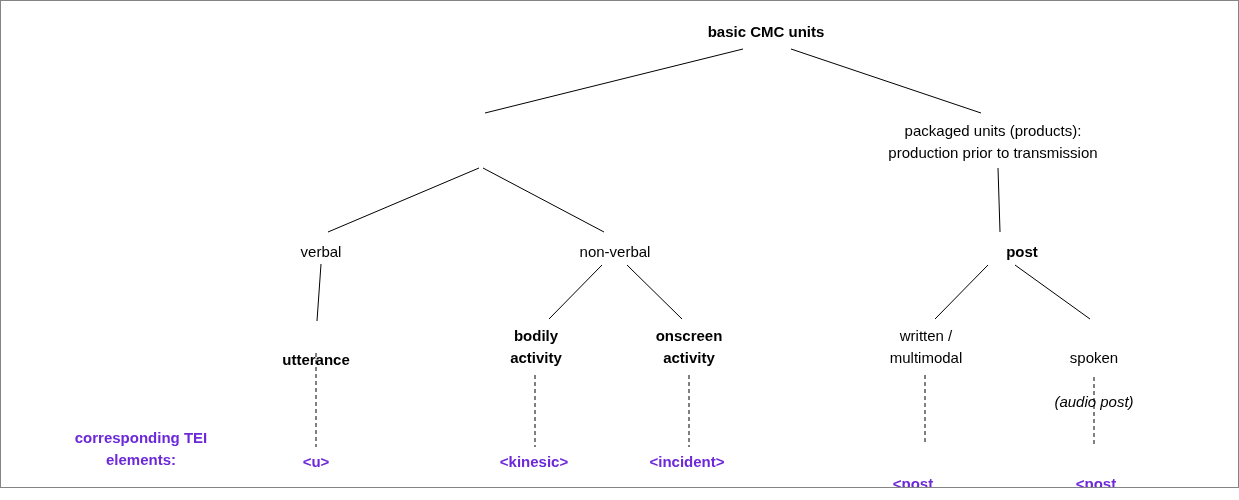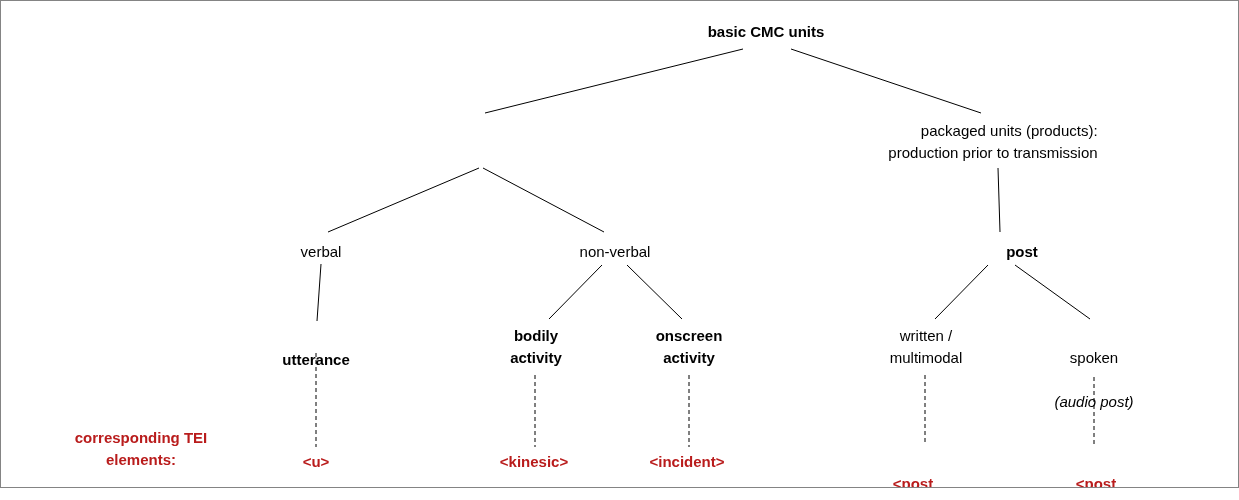--- a/index.html
+++ b/index.html
@@ -29,21 +29,21 @@
     position: absolute;
     transform: translateX(-50%);
     text-align: center;
     white-space: pre-line;
     font-size: 15px;
     line-height: 22px;
     color: #000000;
   }
   .bold { font-weight: bold; }
   .italic { font-style: italic; }
-  .blue { color: #b91c1c; }
+  .blue { color: #6d28d9; }
   .node .line { display: block; }
 </style>
 </head>
 <body>
 
 <div class="canvas">
 
   <svg class="edges" viewBox="0 0 1239 500" xmlns="http://www.w3.org/2000/svg">
 
     <line x1="742" y1="48" x2="484" y2="112" stroke="#000" stroke-width="1"></line>
@@ -65,21 +65,21 @@
     <line x1="315" y1="352" x2="315" y2="446" stroke="#000" stroke-width="1" stroke-dasharray="4 3"></line>
     <line x1="534" y1="374" x2="534" y2="446" stroke="#000" stroke-width="1" stroke-dasharray="4 3"></line>
     <line x1="688" y1="374" x2="688" y2="446" stroke="#000" stroke-width="1" stroke-dasharray="4 3"></line>
     <line x1="924" y1="374" x2="924" y2="443" stroke="#000" stroke-width="1" stroke-dasharray="4 3"></line>
     <line x1="1093" y1="376" x2="1093" y2="443" stroke="#000" stroke-width="1" stroke-dasharray="4 3"></line>
   </svg>
 
   <div class="node bold" style="left:765px; top:20px;">basic CMC units</div>
 
 
-  <div class="node" style="left:992px; top:119px;text-align:right;">packaged units (products):
+  <div class="node" style="left:992px; top:119px;">packaged units (products):
 production prior to transmission</div>
 
   <div class="node" style="left:320px; top:240px;">verbal</div>
 
   <div class="node" style="left:614px; top:240px;">non-verbal</div>
 
   <div class="node bold" style="left:315px; top:324px;margin-top:24px;">utterance</div>
 
   <div class="node bold" style="left:535px; top:324px;">bodily
 activity</div>

